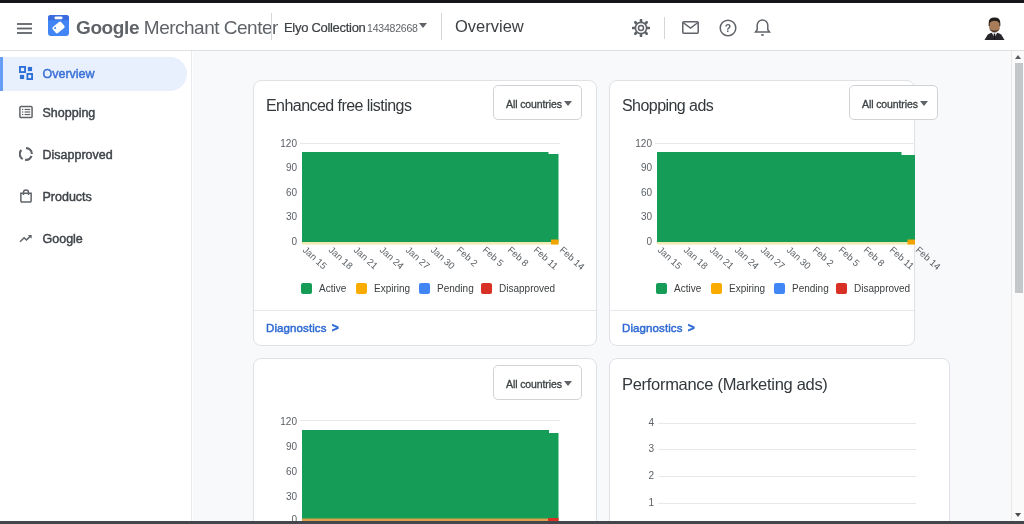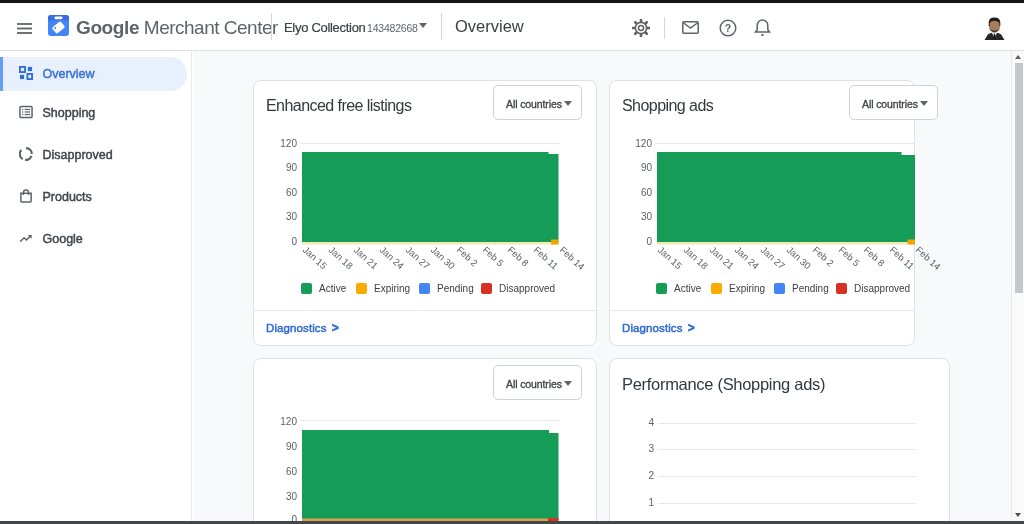--- a/index.html
+++ b/index.html
@@ -242,21 +242,21 @@
       <div class="ylab" style="left:13px;top:155px">0</div>
       <div class="grid" style="left:46px;top:61px;width:260px"></div>
       <svg class="abs" style="left:46px;top:61px" width="262" height="104" viewBox="0 0 262 104">
         <polygon points="2,100 2,10 249,10 249,13 258.5,13 258.5,100" fill="#159d57"></polygon>
         <rect x="2" y="98.5" width="256.5" height="3.5" fill="#dda04a"></rect>
         <rect x="248" y="98" width="10.5" height="4" fill="#d93025"></rect>
       </svg>
     </div>
 
     <div class="card" style="left:416px;top:307px;width:341px;height:240px">
-      <div class="cardtitle" style="top:16px;font-size:16.5px;letter-spacing:-0.3px">Performance (Shopping ads)</div>
+      <div class="cardtitle" style="top:16px;font-size:16.5px;letter-spacing:-0.3px">Performance (Marketing ads)</div>
       <div class="ylab" style="left:14px;top:57.5px">4</div>
       <div class="ylab" style="left:14px;top:84px">3</div>
       <div class="ylab" style="left:14px;top:111px">2</div>
       <div class="ylab" style="left:14px;top:137.5px">1</div>
       <div class="grid" style="left:48px;top:63.5px;width:258px"></div>
       <div class="grid" style="left:48px;top:90px;width:258px"></div>
       <div class="grid" style="left:48px;top:117px;width:258px"></div>
       <div class="grid" style="left:48px;top:143.5px;width:258px"></div>
     </div>
   </div>

